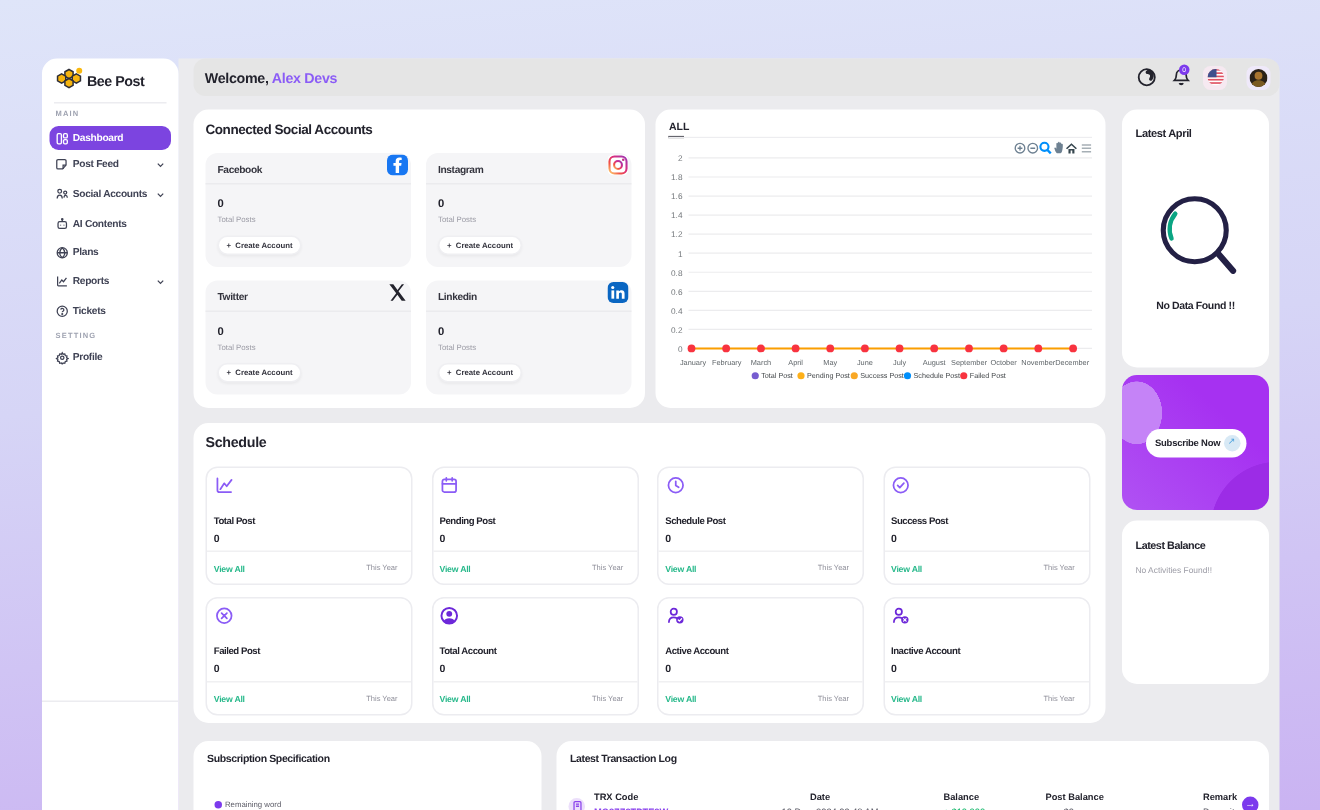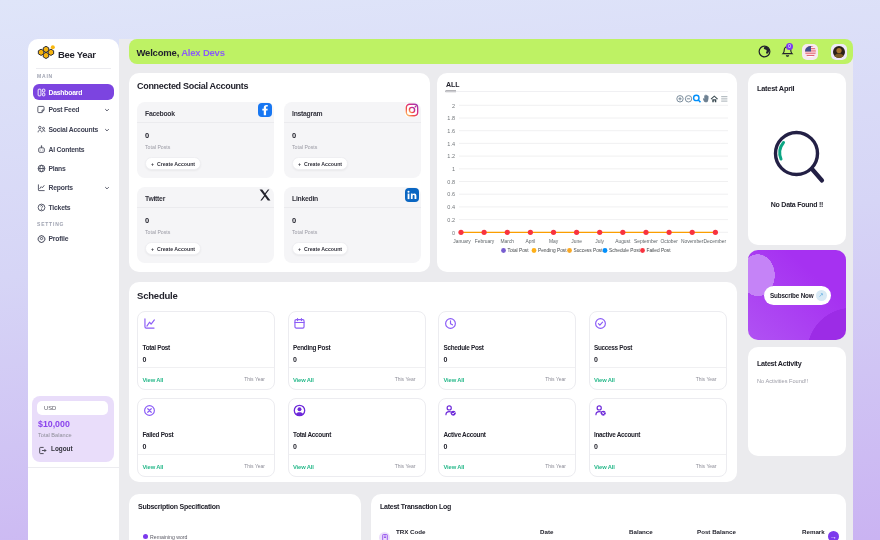--- a/index.html
+++ b/index.html
@@ -27,21 +27,21 @@
 .mi .ch { position:absolute; right:5px; top:3px; width:6px; height:6px; }
 
 
 #balcard { left:4px; top:357px; width:82px; height:66px; background:#e9ddfa; border-radius:8px; }
 #usdsel { position:absolute; left:5px; top:5px; width:71px; height:14px; background:#fff; border-radius:5px; font-size:5.8px; color:#5b5b66; line-height:14px; padding-left:7px;}
 #bal { position:absolute; left:6px; top:23px; font-size:8.8px; font-weight:bold; color:#8b44ec; }
 #ballbl { position:absolute; left:6px; top:36px; font-size:5.6px; color:#8e8e99; }
 #logout { position:absolute; left:6px; top:49px; font-size:6.4px; font-weight:bold; color:#33333d; }
 
 
-#topbar { left:129px; top:39px; width:724px; height:25px; background:#bef264; border-radius:8px; }
+#topbar { left:129px; top:39px; width:724px; height:25px; background:#e5e5e5; border-radius:8px; }
 #welcome { position:absolute; left:7.5px; top:7.5px; font-size:9.5px; letter-spacing:-0.2px; font-weight:bold; color:#23232d; }
 #welcome span { color:#8b5cf6; }
 
 
 #social { left:129px; top:73px; width:301px; height:199px; }
 .card-title { position:absolute; font-weight:bold; color:#23232d; }
 .scard { position:absolute; width:137px; height:76px; background:#f5f5f7; border-radius:8px; }
 .scard .nm { position:absolute; left:8px; top:7.5px; font-size:6.8px; letter-spacing:-0.25px; font-weight:bold; color:#33333d; }
 .scard .dv { position:absolute; left:0; top:20px; width:100%; height:1px; background:#ebebee; }
 .scard .z { position:absolute; left:8px; top:29px; font-size:7.5px; font-weight:bold; color:#23232d; }
@@ -84,21 +84,21 @@
   <div id="logo-row" class="abs">
     <svg class="abs" style="left:0;top:0" width="20" height="21" viewBox="0 0 22 22">
       <g stroke="#2d2d36" stroke-width="1.1" fill="#f6b40e">
         <path d="M11 2 l3 1.7 v3.4 l-3 1.7 l-3 -1.7 v-3.4 z"></path>
         <path d="M5.6 5.2 l3 1.7 v3.4 l-3 1.7 l-3-1.7 v-3.4 z"></path>
         <path d="M16.4 5.2 l3 1.7 v3.4 l-3 1.7 l-3-1.7 v-3.4 z"></path>
         <path d="M11 8.6 l3 1.7 v3.4 l-3 1.7 l-3-1.7 v-3.4 z"></path>
       </g>
       <circle cx="18.5" cy="3" r="2.2" fill="#f9b80f"></circle>
     </svg>
-    <div id="logo-txt" class="abs">Bee Year</div>
+    <div id="logo-txt" class="abs">Bee Post</div>
   </div>
   <div id="side-div" class="abs"></div>
   <div class="side-label" style="top:33.5px;">MAIN</div>
   <div id="dash-pill" class="abs"></div>
   <div class="mi" style="top:48px; color:#fff;">
     <svg class="ic" viewBox="0 0 16 16" fill="none" stroke="#fff" stroke-width="1.6">
         <rect x="2" y="2" width="5" height="12" rx="1.5"></rect>
         <rect x="9.5" y="2" width="4.5" height="5" rx="1.5"></rect>
         <rect x="9.5" y="9" width="4.5" height="5" rx="1.5"></rect>
       </svg>
@@ -160,32 +160,20 @@
       </svg>
     <div class="lb">Tickets</div>
   </div>
   <div class="side-label" style="top:181.5px;">SETTING</div>
   <div class="mi" style="top:193.5px;">
     <svg class="ic" viewBox="0 0 16 16" fill="none" stroke="#3f4254" stroke-width="1.5">
         <circle cx="8" cy="8" r="2"></circle>
         <path d="M8 2 l1 1.8 2-0.4 0.6 2 2 0.6-0.4 2 1.8 1 -1.8 1 0.4 2-2 0.6-0.6 2-2-0.4-1 1.8-1-1.8-2 0.4-0.6-2-2-0.6 0.4-2-1.8-1 1.8-1-0.4-2 2-0.6 0.6-2 2 0.4z"></path>
       </svg>
     <div class="lb">Profile</div>
-  </div>
-  <div id="balcard" class="abs">
-    <div id="usdsel">USD</div>
-    <div id="bal">$10,000</div>
-    <div id="ballbl">Total Balance</div>
-    <div id="logout">
-      <svg style="position:absolute;left:0;top:0.5px" width="9" height="9" viewBox="0 0 16 16" fill="none" stroke="#33333d" stroke-width="1.5">
-          <path d="M10 2.5 H4.5 a1.5 1.5 0 0 0-1.5 1.5 v8 a1.5 1.5 0 0 0 1.5 1.5 H10"></path>
-          <path d="M7 8 h7 M11.5 5.5 L14 8 l-2.5 2.5"></path>
-        </svg>
-      <span style="margin-left:13px;">Logout</span>
-    </div>
   </div>
   <div class="abs" style="left:0;top:428px;width:91px;height:1px;background:#ececf0;"></div>
 </div>
 
 <div id="topbar" class="abs">
   <div id="welcome">Welcome, <span>Alex Devs</span></div>
 
   <svg class="abs" style="left:629px;top:6px" width="13" height="13" viewBox="0 0 16 16">
       <circle cx="8" cy="8" r="6.6" fill="none" stroke="#23232d" stroke-width="1.5"></circle>
       <path d="M8.2 2.2 c-2 1.5-1 3 0.5 3.2 c2.2 0.3 2.5 1.6 1.6 3 c-1.2 1.8 0.3 2.8 1.8 2.2 c2-2 2.3-5.3 0.5-7.3 c-1-1.2-2.8-1.6-4.4-1.1z" fill="#23232d"></path>
@@ -395,21 +383,21 @@
   </svg>
   <div class="card-title" style="left:0;top:128px;width:98px;text-align:center;font-size:7px;letter-spacing:-0.25px;">No Data Found !!</div>
 </div>
 <div id="subscard">
   <div id="subbtn">
       <div class="t">Subscribe Now</div>
       <div class="c">↗</div>
     </div>
 </div>
 <div id="latestact" class="card">
-  <div class="card-title" style="left:9px;top:12px;font-size:7.2px;letter-spacing:-0.3px;">Latest Activity</div>
+  <div class="card-title" style="left:9px;top:12px;font-size:7.2px;letter-spacing:-0.3px;">Latest Balance</div>
   <div class="abs" style="left:9px;top:31px;font-size:5.6px;color:#9b9ba5;">No Activities Found!!</div>
 </div>
 
 <div id="overview" class="card">
   <div class="card-title" style="left:8px;top:8px;font-size:9.5px;letter-spacing:-0.2px;">Schedule</div>
   <div class="ocard" style="left:8px;top:29px;">
     <svg class="oic" viewBox="0 0 20 20" fill="none" stroke="#8b5cf6" stroke-width="1.8" stroke-linecap="round" stroke-linejoin="round">
         <path d="M3 3 v12 a2 2 0 0 0 2 2 h12"></path>
         <path d="M6 14 l4-6 2.5 3 5-6.5"></path>
       </svg>

